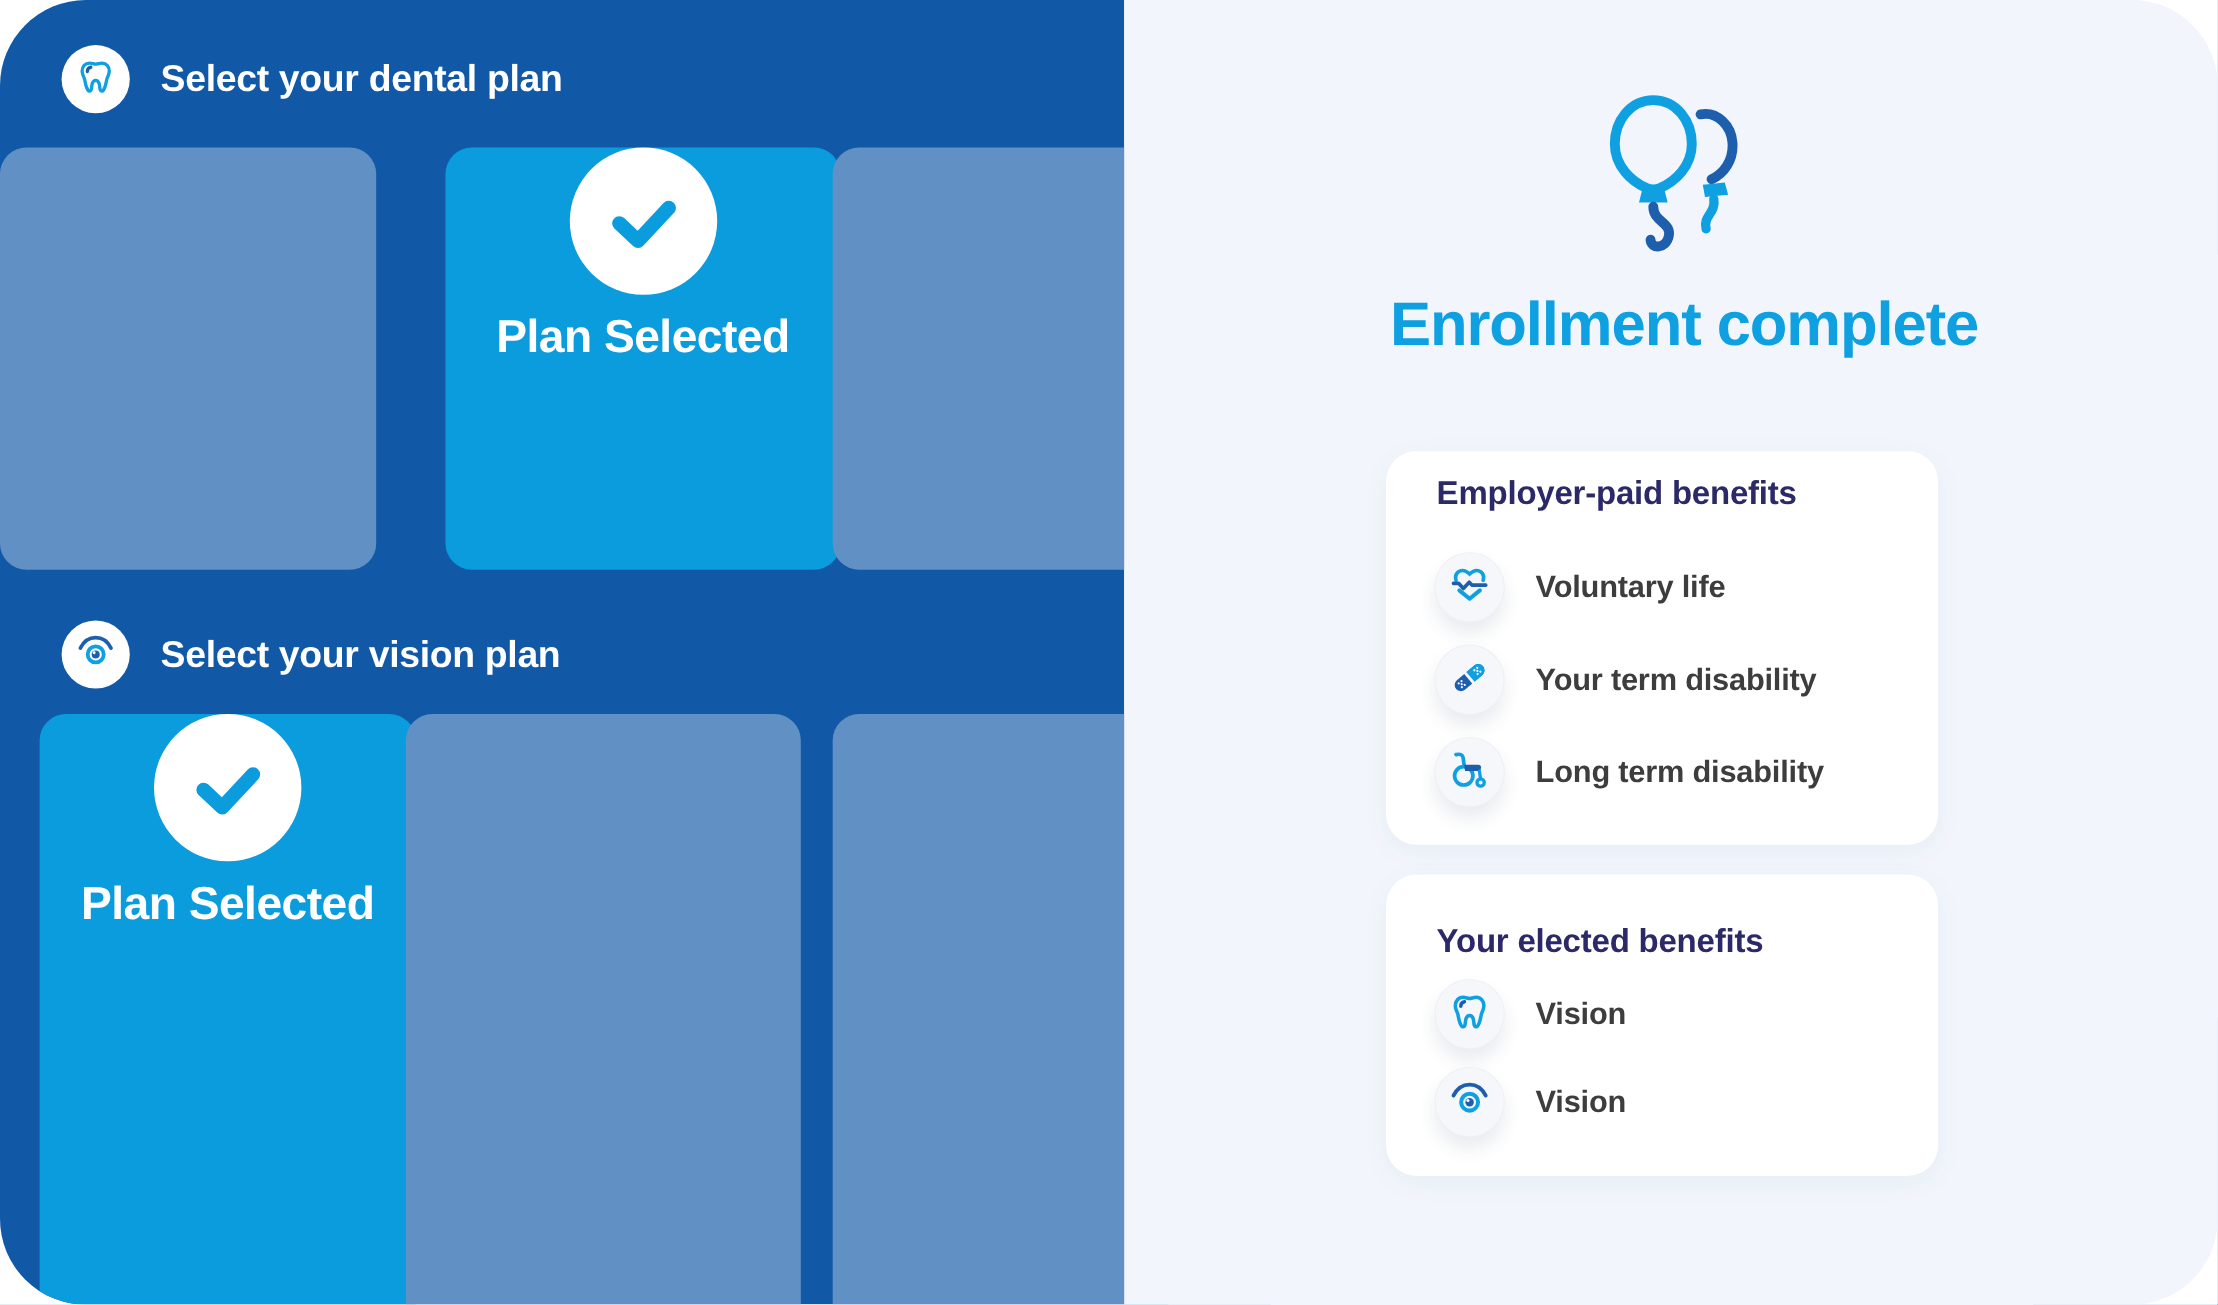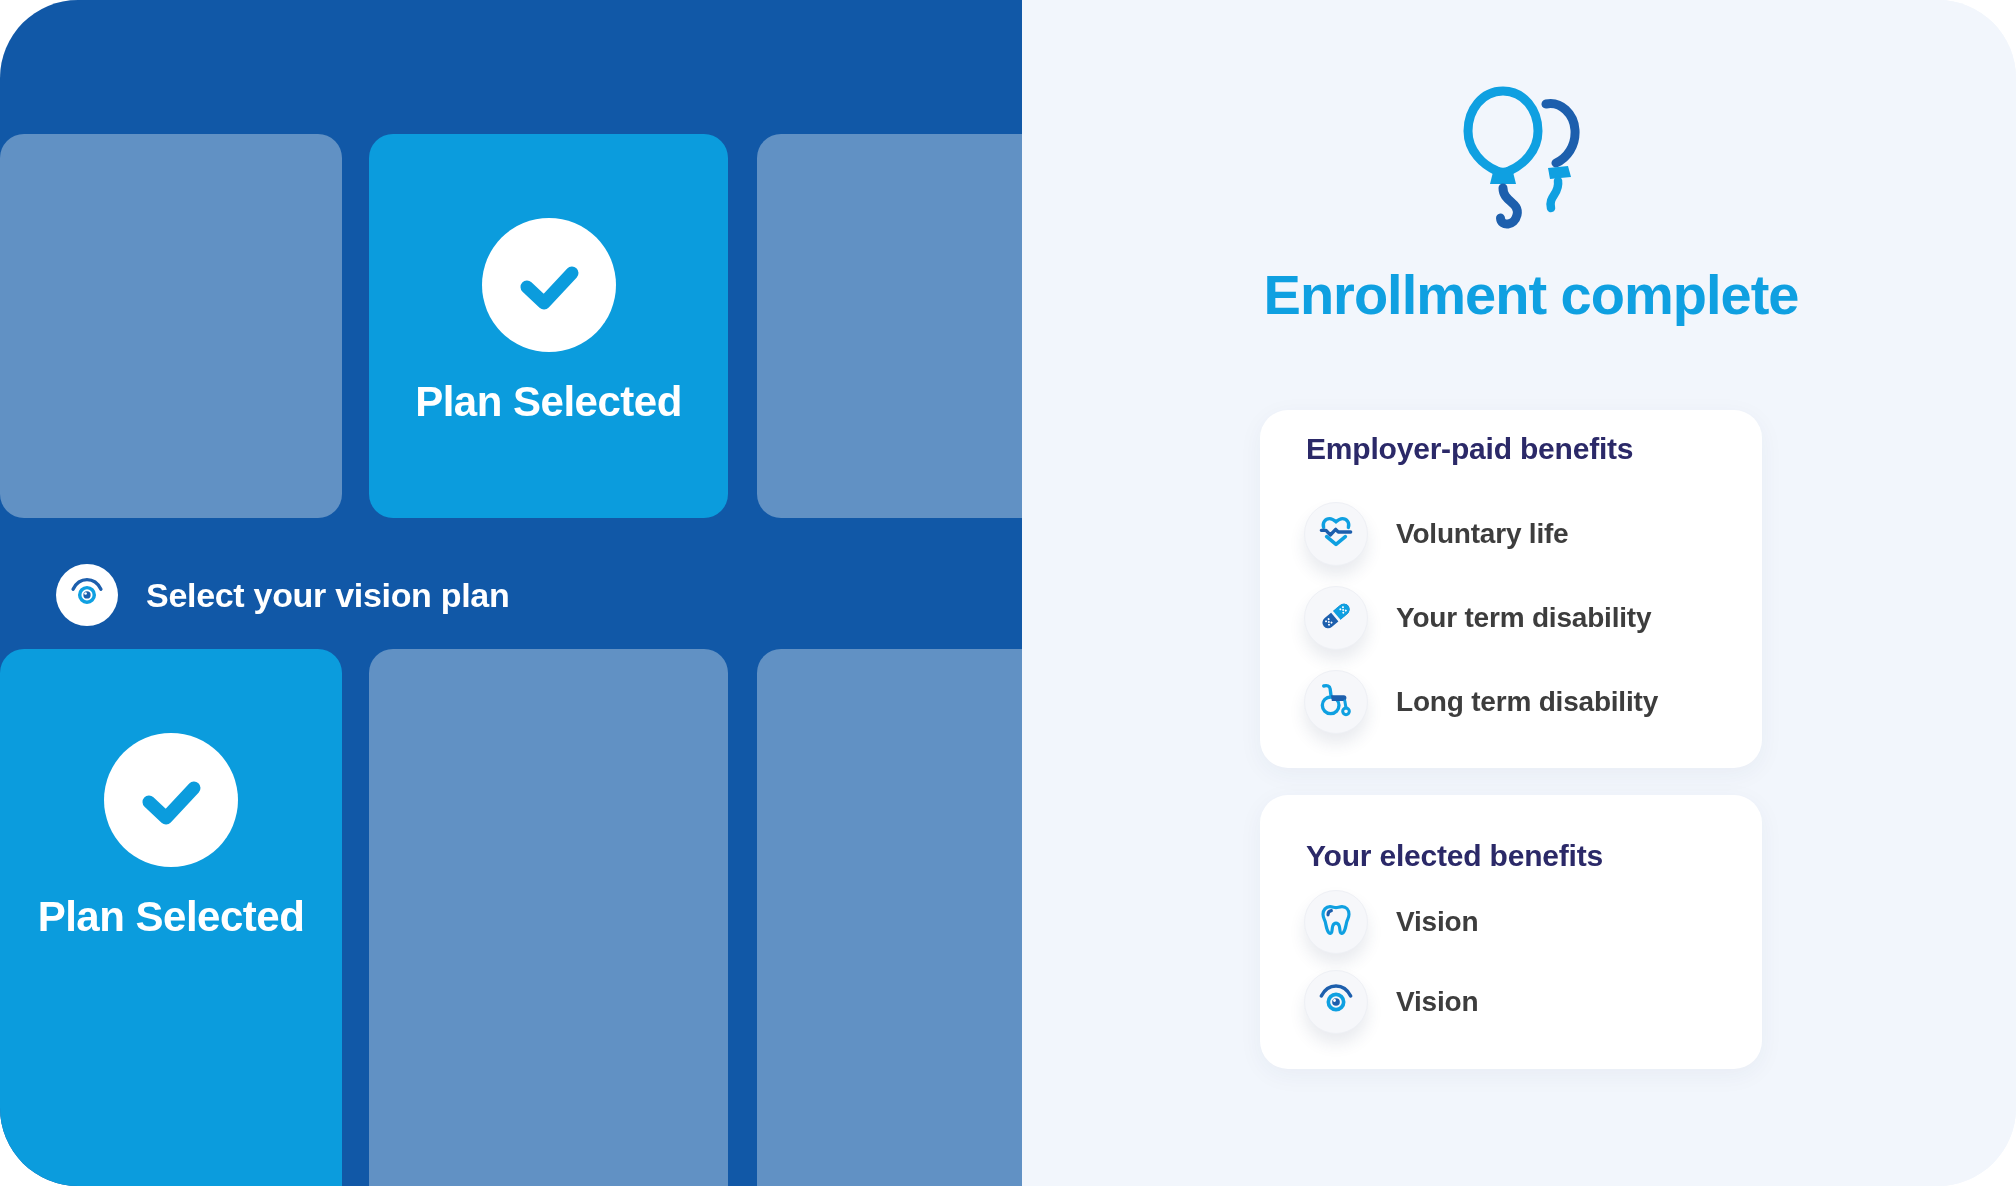--- a/index.html
+++ b/index.html
@@ -7,21 +7,21 @@
   .app{position:absolute;inset:0;border-radius:78px;overflow:hidden;background:#F2F6FC;}
 
   
   .left-panel{position:absolute;left:0;top:0;width:1022px;height:1186px;background:#1158A7;}
   .section-header{position:absolute;left:56px;display:flex;align-items:center;gap:28px;}
   .hdr-circle{width:62px;height:62px;border-radius:50%;background:#ffffff;display:flex;align-items:center;justify-content:center;flex:0 0 auto;}
   .hdr-title{color:#ffffff;font-size:34px;font-weight:bold;letter-spacing:-0.3px;white-space:nowrap;}
 
   .plan-card{position:absolute;border-radius:24px;}
   .plan-card.gray{background:#6191C4;}
-  .plan-card.selected{background:#0B9CDD;display:flex;flex-direction:column;align-items:center;padding-top:84px;gap:26px;box-sizing:border-box;}
+  .plan-card.selected{background:#0B9CDD;display:flex;flex-direction:column;align-items:center;gap:14px;box-sizing:border-box;margin-left:36px;}
   .row1{top:134px;height:384px;}
   .row2{top:649px;height:600px;}
   .check-circle{width:134px;height:134px;border-radius:50%;background:#ffffff;display:flex;align-items:center;justify-content:center;flex:0 0 auto;}
   .sel-label{color:#ffffff;font-size:42px;font-weight:bold;letter-spacing:-0.5px;white-space:nowrap;}
 
   
   .right-panel{position:absolute;left:1022px;top:0;width:994px;height:1186px;background:#F2F6FC;}
   .balloons{position:absolute;left:430px;top:84px;width:128px;height:150px;}
   .enroll-title{position:absolute;left:0;top:262px;width:994px;text-align:center;color:#0FA0E1;font-size:56px;font-weight:bold;letter-spacing:-1px;white-space:nowrap;padding-left:12px;}
 
@@ -34,20 +34,31 @@
   .item-label{color:#3D3D3D;font-size:28px;font-weight:bold;letter-spacing:-0.2px;white-space:nowrap;}
 </style>
 </head>
 <body>
 
 <div class="canvas">
   <div class="app">
 
     <div class="left-panel">
 
+      <div class="section-header" style="top:41px;">
+        <div class="hdr-circle">
+          <span>
+            <svg width="38" height="38" viewBox="0 0 24 24" fill="none">
+              <path d="M12 4.6C10.9 4.6 9.9 4 8.4 4 5.9 4 4.2 6 4.2 8.6c0 1.8.8 2.8 1.3 4.3.5 1.6.6 4.6 2.1 6.7.5.7 1.5.6 1.8-.3.4-1.1.2-2.4.7-3.8.4-1.1.9-1.6 1.9-1.6s1.5.5 1.9 1.6c.5 1.4.3 2.7.7 3.8.3.9 1.3 1 1.8.3 1.5-2.1 1.6-5.1 2.1-6.7.5-1.5 1.3-2.5 1.3-4.3C19.8 6 18.1 4 15.6 4c-1.5 0-2.5.6-3.6.6Z" stroke="#0FA0E1" stroke-width="1.9" stroke-linejoin="round"></path>
+              <path d="M7.2 8.9C7.2 7.5 8 6.6 9.2 6.4" stroke="#1D5FAD" stroke-width="1.9" stroke-linecap="round"></path>
+            </svg>
+          </span>
+        </div>
+        <div class="hdr-title">Select your dental plan</div>
+      </div>
 
       <div class="plan-card gray row1" style="left:0;width:342px;"></div>
       <div class="plan-card selected row1" style="left:369px;width:359px;">
         <div class="check-circle">
           <svg width="100" height="100" viewBox="0 0 100 100" fill="none">
             <path d="M28 52 L45 68 L73 38" stroke="#0B9CDD" stroke-width="13" stroke-linecap="round" stroke-linejoin="round"></path>
           </svg>
         </div>
         <div class="sel-label">Plan Selected</div>
       </div>

